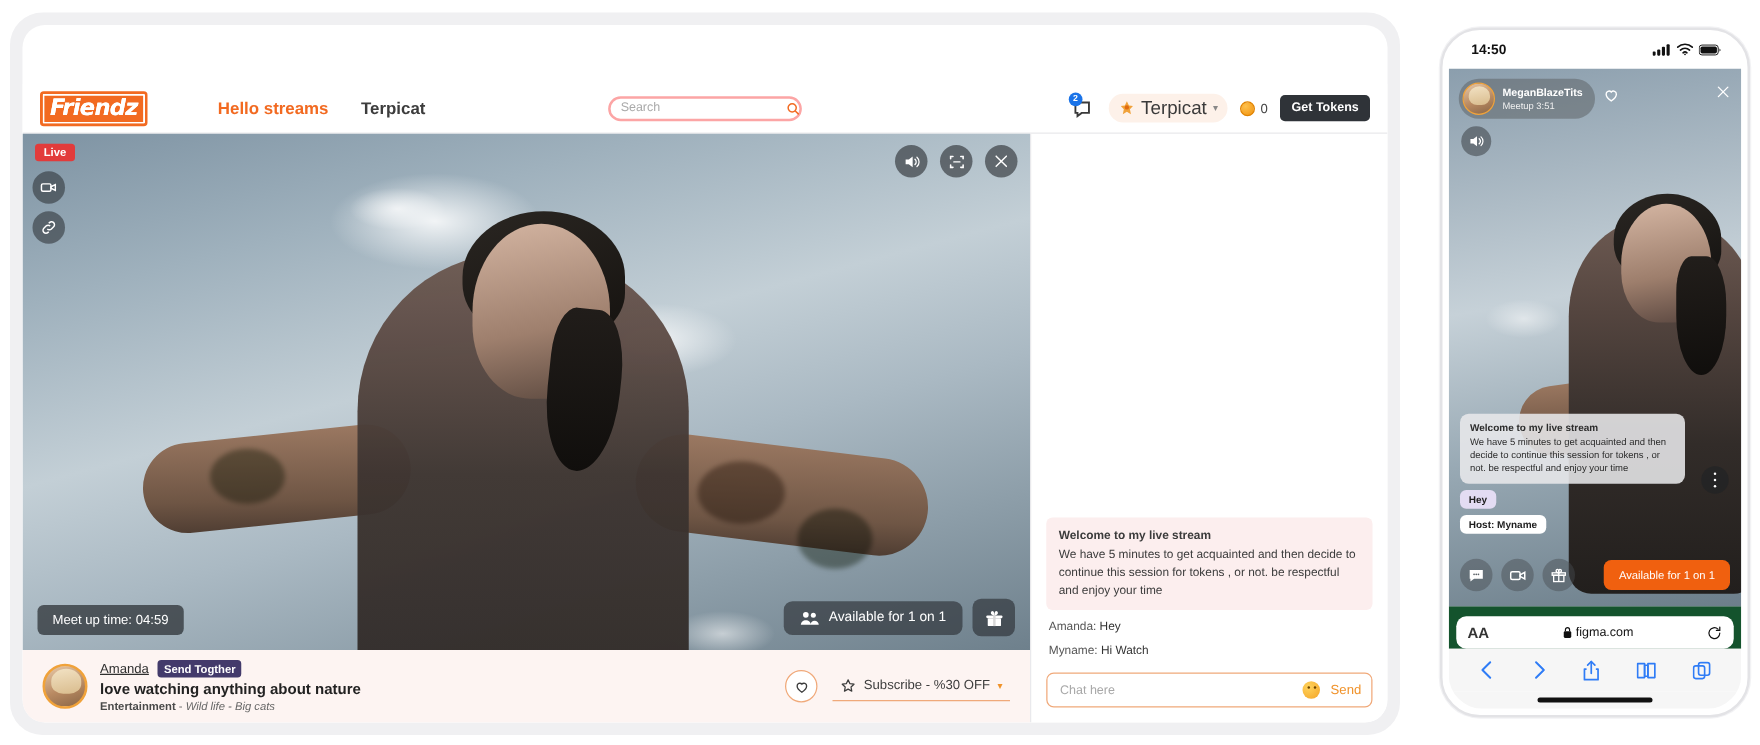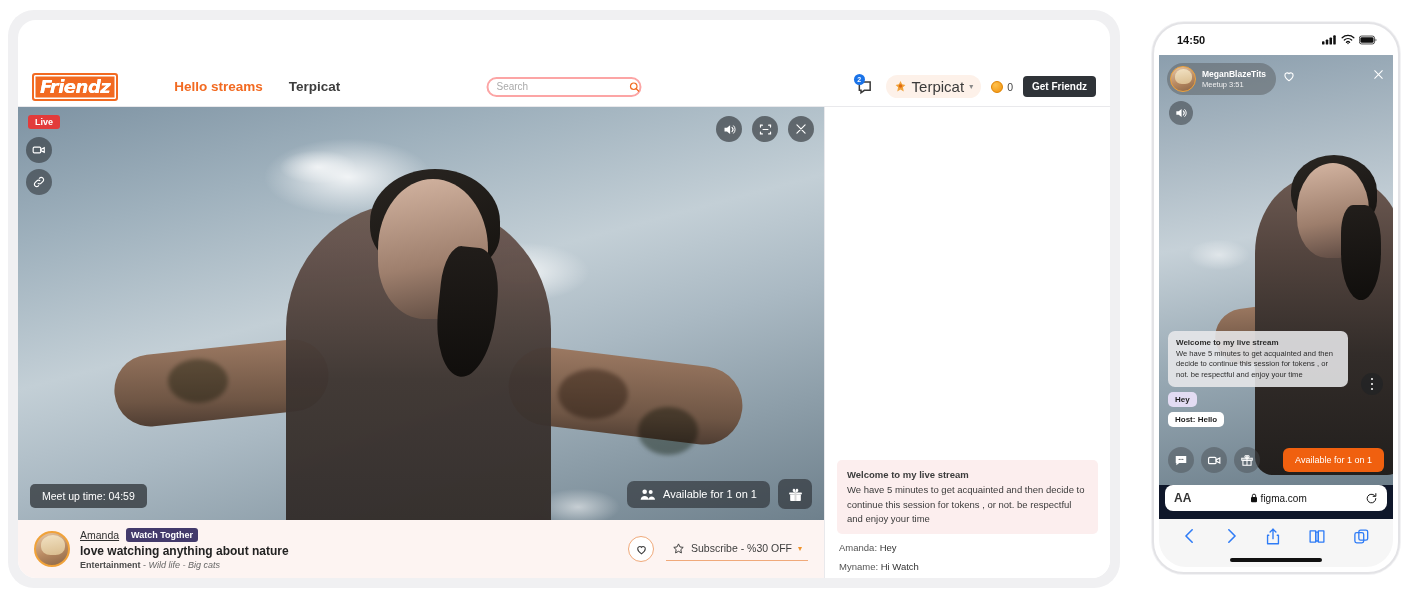--- a/index.html
+++ b/index.html
@@ -430,22 +430,22 @@
     margin-left: auto;
     background: #f0600f; color: #fff;
     font-size: 9px; font-weight: 500;
     padding: 7px 12px; border-radius: 6px; cursor: pointer;
     white-space: nowrap;
   }
 
   
   .ph-urlbar {
     flex: 0 0 34px; height: 34px;
-    background: #0f172a;
-    display: flex; align-items: flex-start; padding: 0 6px;
+    background: #14532d;
+    display: flex; align-items: flex-end; padding: 0 6px;
   }
   .urlbox {
     flex: 1; height: 26px; background: #fff;
     border-radius: 8px; display: flex; align-items: center;
     padding: 0 9px; gap: 6px;
   }
   .aa { font-size: 9px; color: #333; font-weight: 600; }
   .aa span { font-size: 12px; }
   .url-center { flex: 1; text-align: center; font-size: 10px; color: #111; display:flex; align-items:center; justify-content:center; gap:3px; }
   .ph-navbar {
@@ -500,21 +500,21 @@
             </svg>
             <span class="user-chip-name">Terpicat</span>
             <span class="chev">▾</span>
           </div>
 
           <div class="tokens">
             <span class="coin"></span>
             <span>0</span>
           </div>
 
-          <button class="get-tokens">Get Friendz</button>
+          <button class="get-tokens">Get Tokens</button>
         </div>
       </div>
 
       <div class="dk-body">
 
         <div class="dk-left">
 
           <div class="video">
             <div class="fig-arm-l"></div>
             <div class="fig-arm-r"></div>
@@ -584,21 +584,21 @@
                 </svg>
               </div>
             </div>
           </div>
 
           <div class="info-bar">
             <div class="avatar"></div>
             <div class="info-text">
               <div class="info-row1">
                 <span class="streamer-name">Amanda</span>
-                <span class="watch-badge">Watch Togther</span>
+                <span class="watch-badge">Send Togther</span>
               </div>
               <div class="stream-title">love watching anything about nature</div>
               <div class="stream-cats">
                 <span class="cat-main">Entertainment</span>
                 <span> - </span><i>Wild life - Big cats</i>
               </div>
             </div>
 
             <div class="info-right">
               <div class="heart-btn">
@@ -624,20 +624,25 @@
               <span>We have 5 minutes to get acquainted and then decide to continue this session for tokens , or not. be respectful and enjoy your time</span>
             </div>
             <div class="chat-line">
               <b>Amanda:</b>
               <span>Hey</span>
             </div>
             <div class="chat-line">
               <b>Myname:</b>
               <span>Hi Watch</span>
             </div>
+          </div>
+          <div class="chat-input-row">
+            <input class="chat-input" placeholder="Chat here" style="">
+            <span class="emoji"></span>
+            <span class="send-label">Send</span>
           </div>
         </div>
       </div>
     </div>
   </div>
 
   <div class="phone-frame">
     <div class="phone-inner">
 
       <div class="ph-status">
@@ -701,21 +706,21 @@
             <span></span>
             <span></span>
         </div>
 
         <div class="ph-chat">
           <div class="ph-sys">
             <b>Welcome to my live stream</b><br>
             <span>We have 5 minutes to get acquainted and then decide to continue this session for tokens , or not. be respectful and enjoy your time</span>
           </div>
           <div><span class="ph-pill purple">Hey</span></div>
-          <div><span class="ph-pill white">Host: Hello</span></div>
+          <div><span class="ph-pill white">Host: Myname</span></div>
         </div>
 
         <div class="ph-actions">
           <div class="ph-act">
             <svg width="14" height="14" viewBox="0 0 24 24" fill="#fff">
               <path d="M3 5h18v12H9l-5 4v-4H3z"></path>
               <circle cx="9" cy="11" r="1.2" fill="#5d6368"></circle>
                 <circle cx="12" cy="11" r="1.2" fill="#5d6368"></circle>
                 <circle cx="15" cy="11" r="1.2" fill="#5d6368"></circle>
             </svg>

